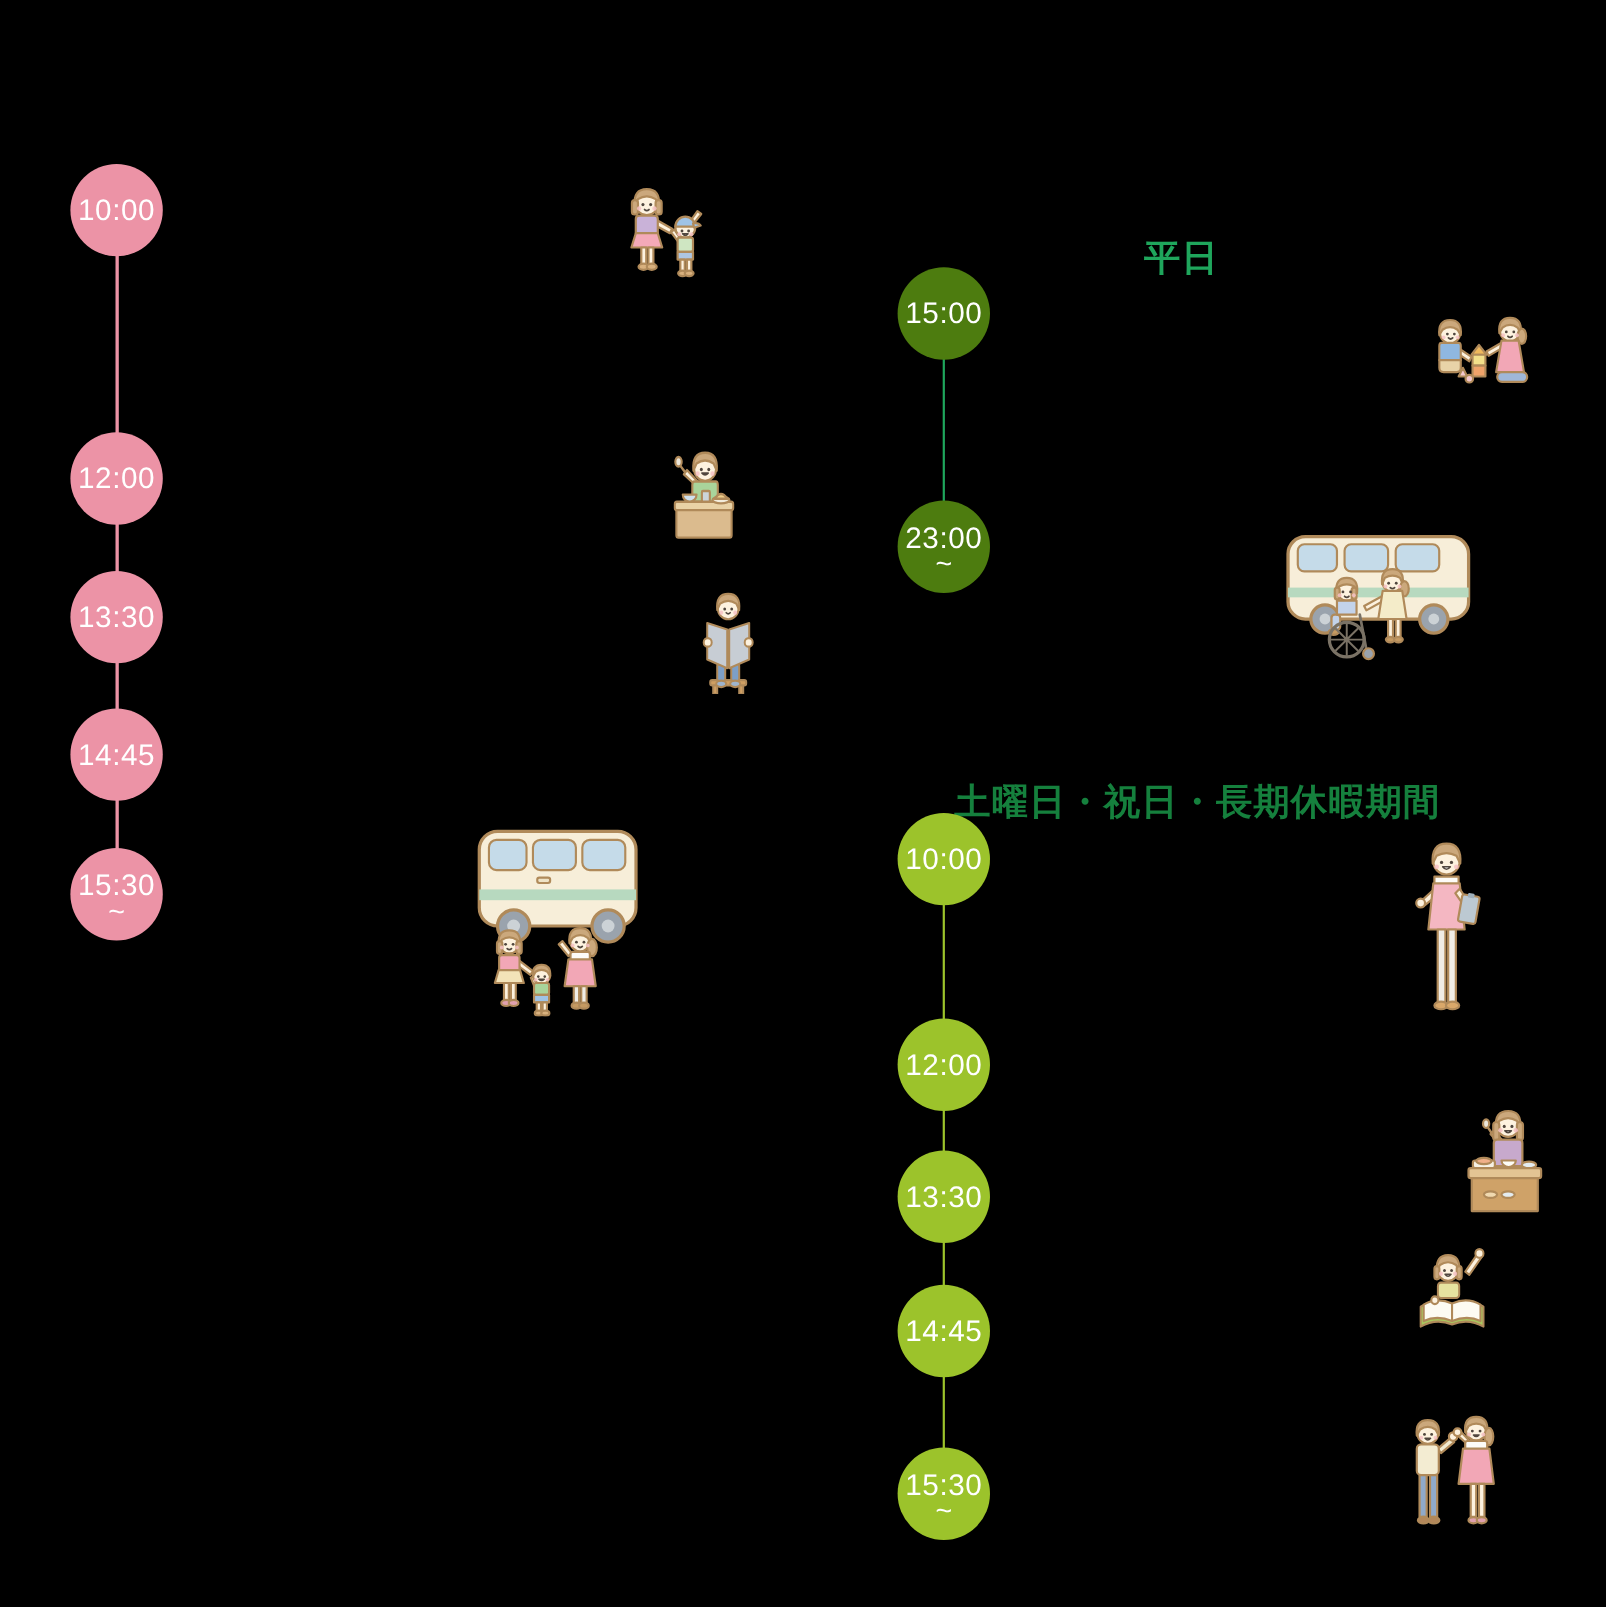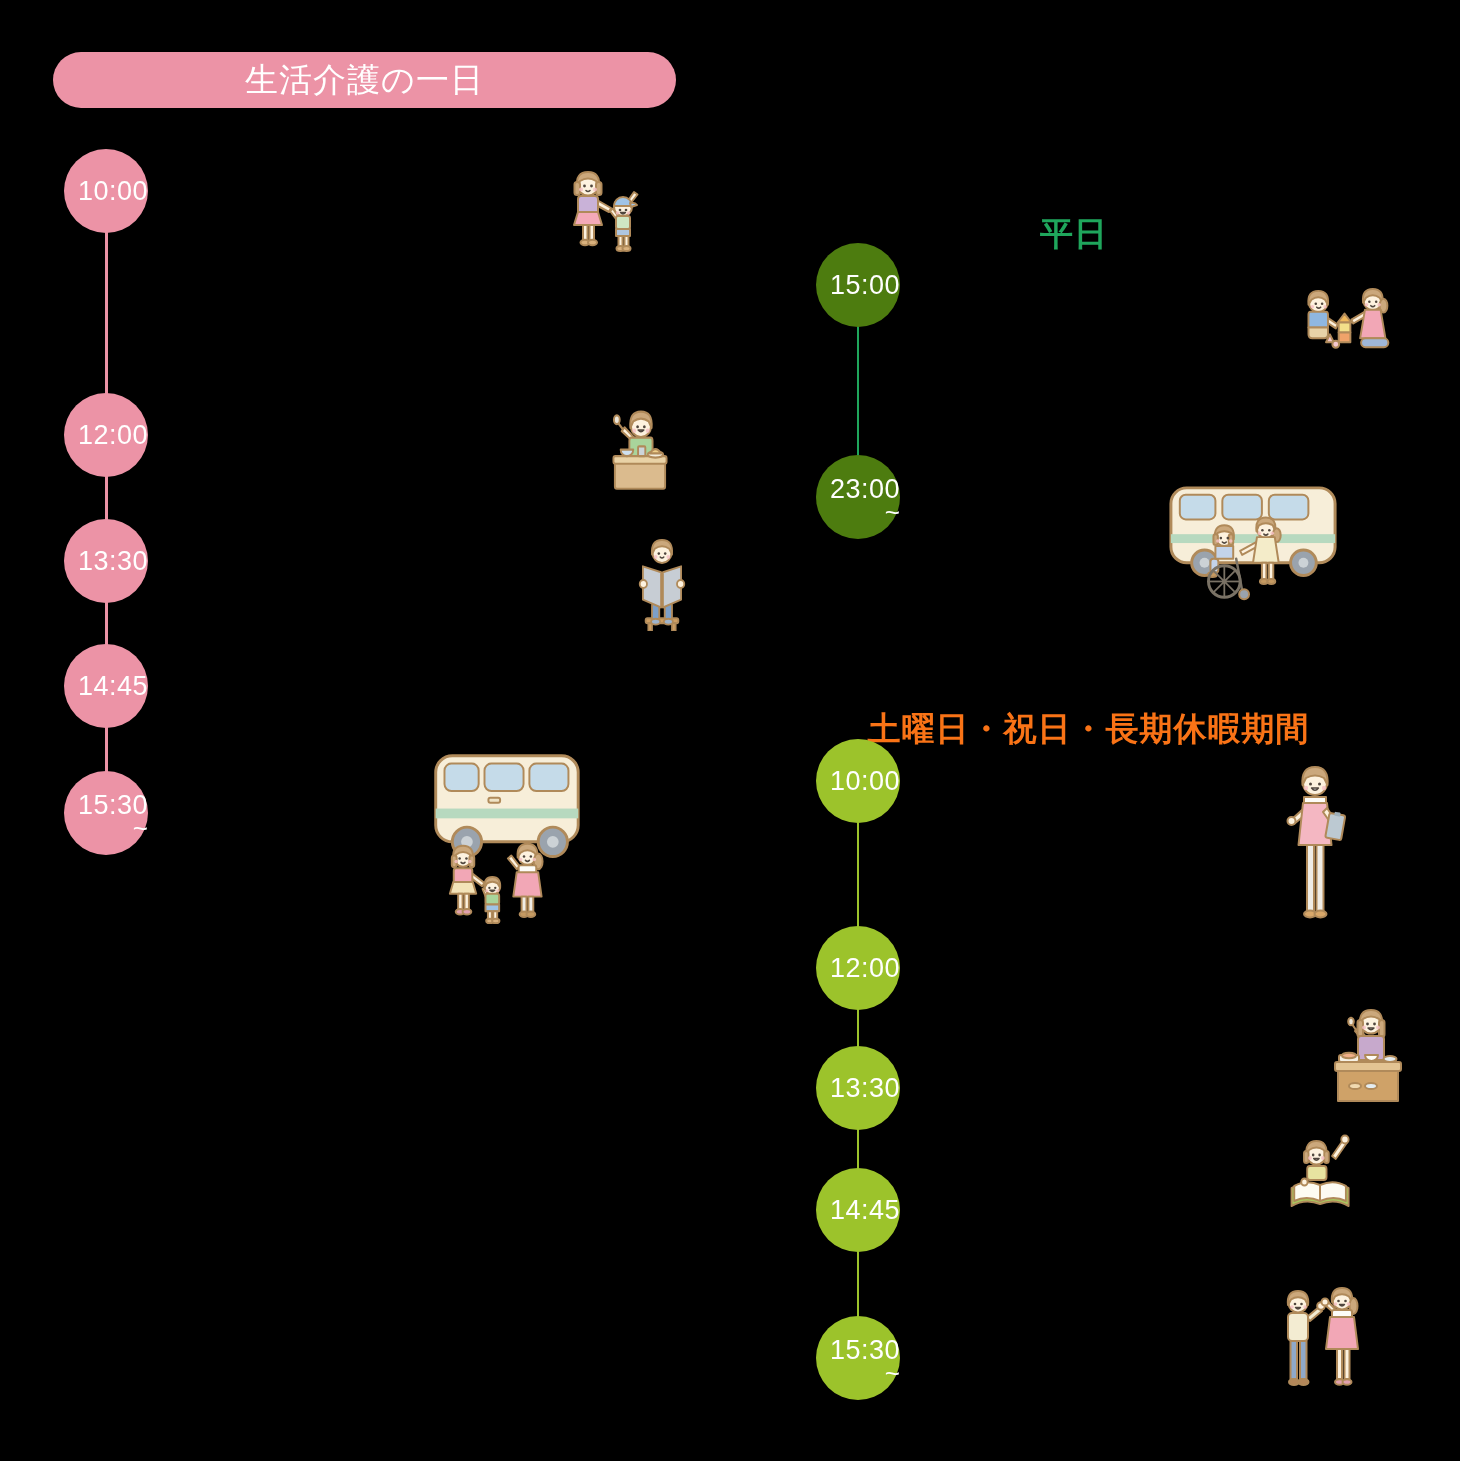--- a/index.html
+++ b/index.html
@@ -11,28 +11,28 @@
     position:absolute; height:56px; border-radius:28px;
     display:flex; align-items:center; justify-content:center;
     color:#ffffff; font-size:33px; font-weight:500; letter-spacing:1px;
   }
   .pill.pink  { left:53px;  top:52px; width:623px; background:#ec93a6; }
   .pill.green { left:768px; top:52px; width:641px; background:#1fa65c; }
   .subheader {
     position:absolute; font-size:33px; font-weight:700; text-align:center; letter-spacing:1px;margin-top:48px;
   }
   .subheader.weekday { left:768px; top:164px; width:612px; color:#1fa65c; }
-  .subheader.holiday { left:768px; top:659px; width:641px; color:#f97316; }
+  .subheader.holiday { left:768px; top:659px; width:641px; color:#15803d; }
   .vline { position:absolute; }
   .vline.pink  { left:104.5px; top:191px; width:3px; height:622px; background:#ec93a6; }
   .vline.green { left:857px;   top:285px; width:2px; height:212px; background:#1fa65c; }
   .vline.lime  { left:857px;   top:781px; width:2px; height:577px; background:#9cc32b; }
   .tcircle {
     position:absolute; width:84px; height:84px; border-radius:50%;
-    display:flex; flex-direction:column; align-items:flex-end; justify-content:center;
+    display:flex; flex-direction:column; align-items:center; justify-content:center;
     color:#ffffff;
   }
   .tcircle .t { font-size:27px; font-weight:500; letter-spacing:0.5px; }
   .tcircle .s { font-size:26px; font-weight:500; line-height:0.55; }
   .tcircle.pink  { background:#ec93a6; left:64px;  }
   .tcircle.green { background:#4d7c0f; left:816px; }
   .tcircle.lime  { background:#9cc32b; left:816px; }
   .illu { position:absolute; }
   
   .o     { stroke:#b08a5a; stroke-width:2; stroke-linecap:round; stroke-linejoin:round; }
@@ -42,23 +42,20 @@
   .eye   { fill:#50463e; stroke:none; }
   .mouth { fill:none; stroke:#50463e; stroke-width:1.6; stroke-linecap:round; }
   .om    { fill:#ffffff; stroke:#50463e; stroke-width:1.4; stroke-linejoin:round; }
   .blush { fill:#f6c2c6; stroke:none; opacity:0.85; }
 </style>
 </head>
 <body>
 
 <div class="canvas">
 
-  <div class="pill pink">
-    <span>生活介護の一日</span>
-  </div>
 
   <div class="vline pink"></div>
 
   <div class="tcircle pink" style="top:149px">
     <span class="t">10:00</span>
     <span class="s"></span>
   </div>
   <div class="tcircle pink" style="top:393px">
     <span class="t">12:00</span>
     <span class="s"></span>

